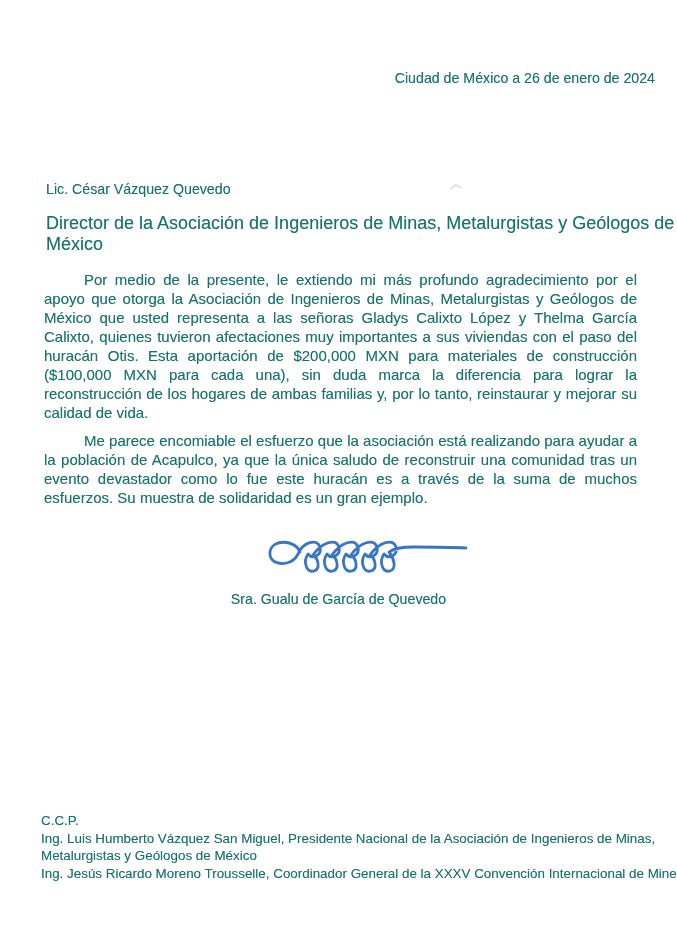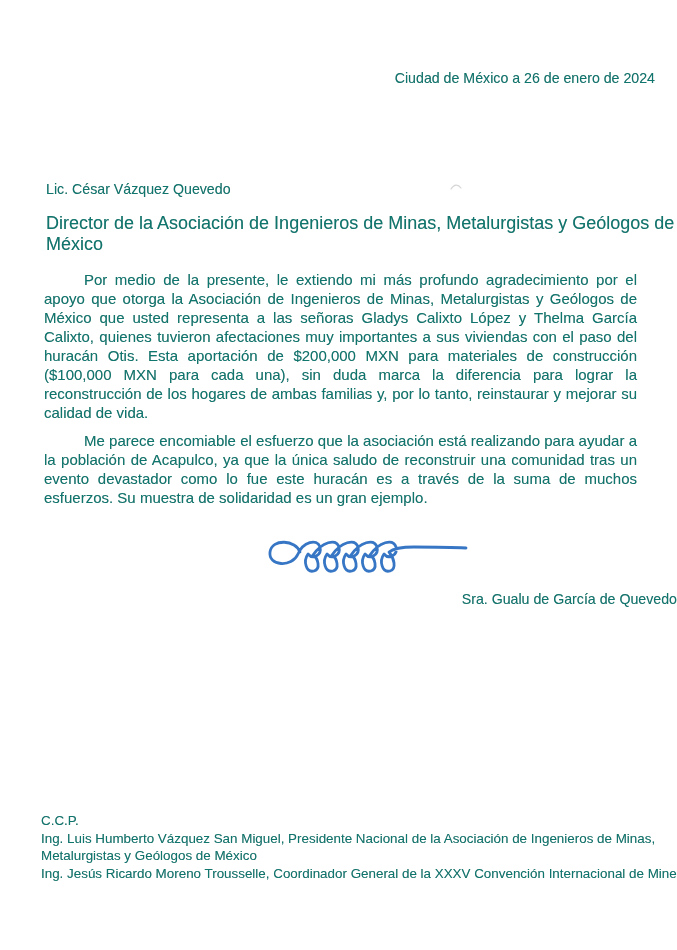--- a/index.html
+++ b/index.html
@@ -48,21 +48,21 @@
   .signature-svg {
     position: absolute;
     left: 262px;
     top: 532px;
   }
   .signatory-name {
     position: absolute;
     top: 591px;
     left: 0;
     width: 677px;
-    text-align: right;
+    text-align: center;
     font-size: 14.2px;
   }
   .ccp-block {
     position: absolute;
     top: 812px;
     left: 41px;
     font-size: 13.4px;
     line-height: 17.5px;
   }
   .ccp-block div { white-space: nowrap; }

